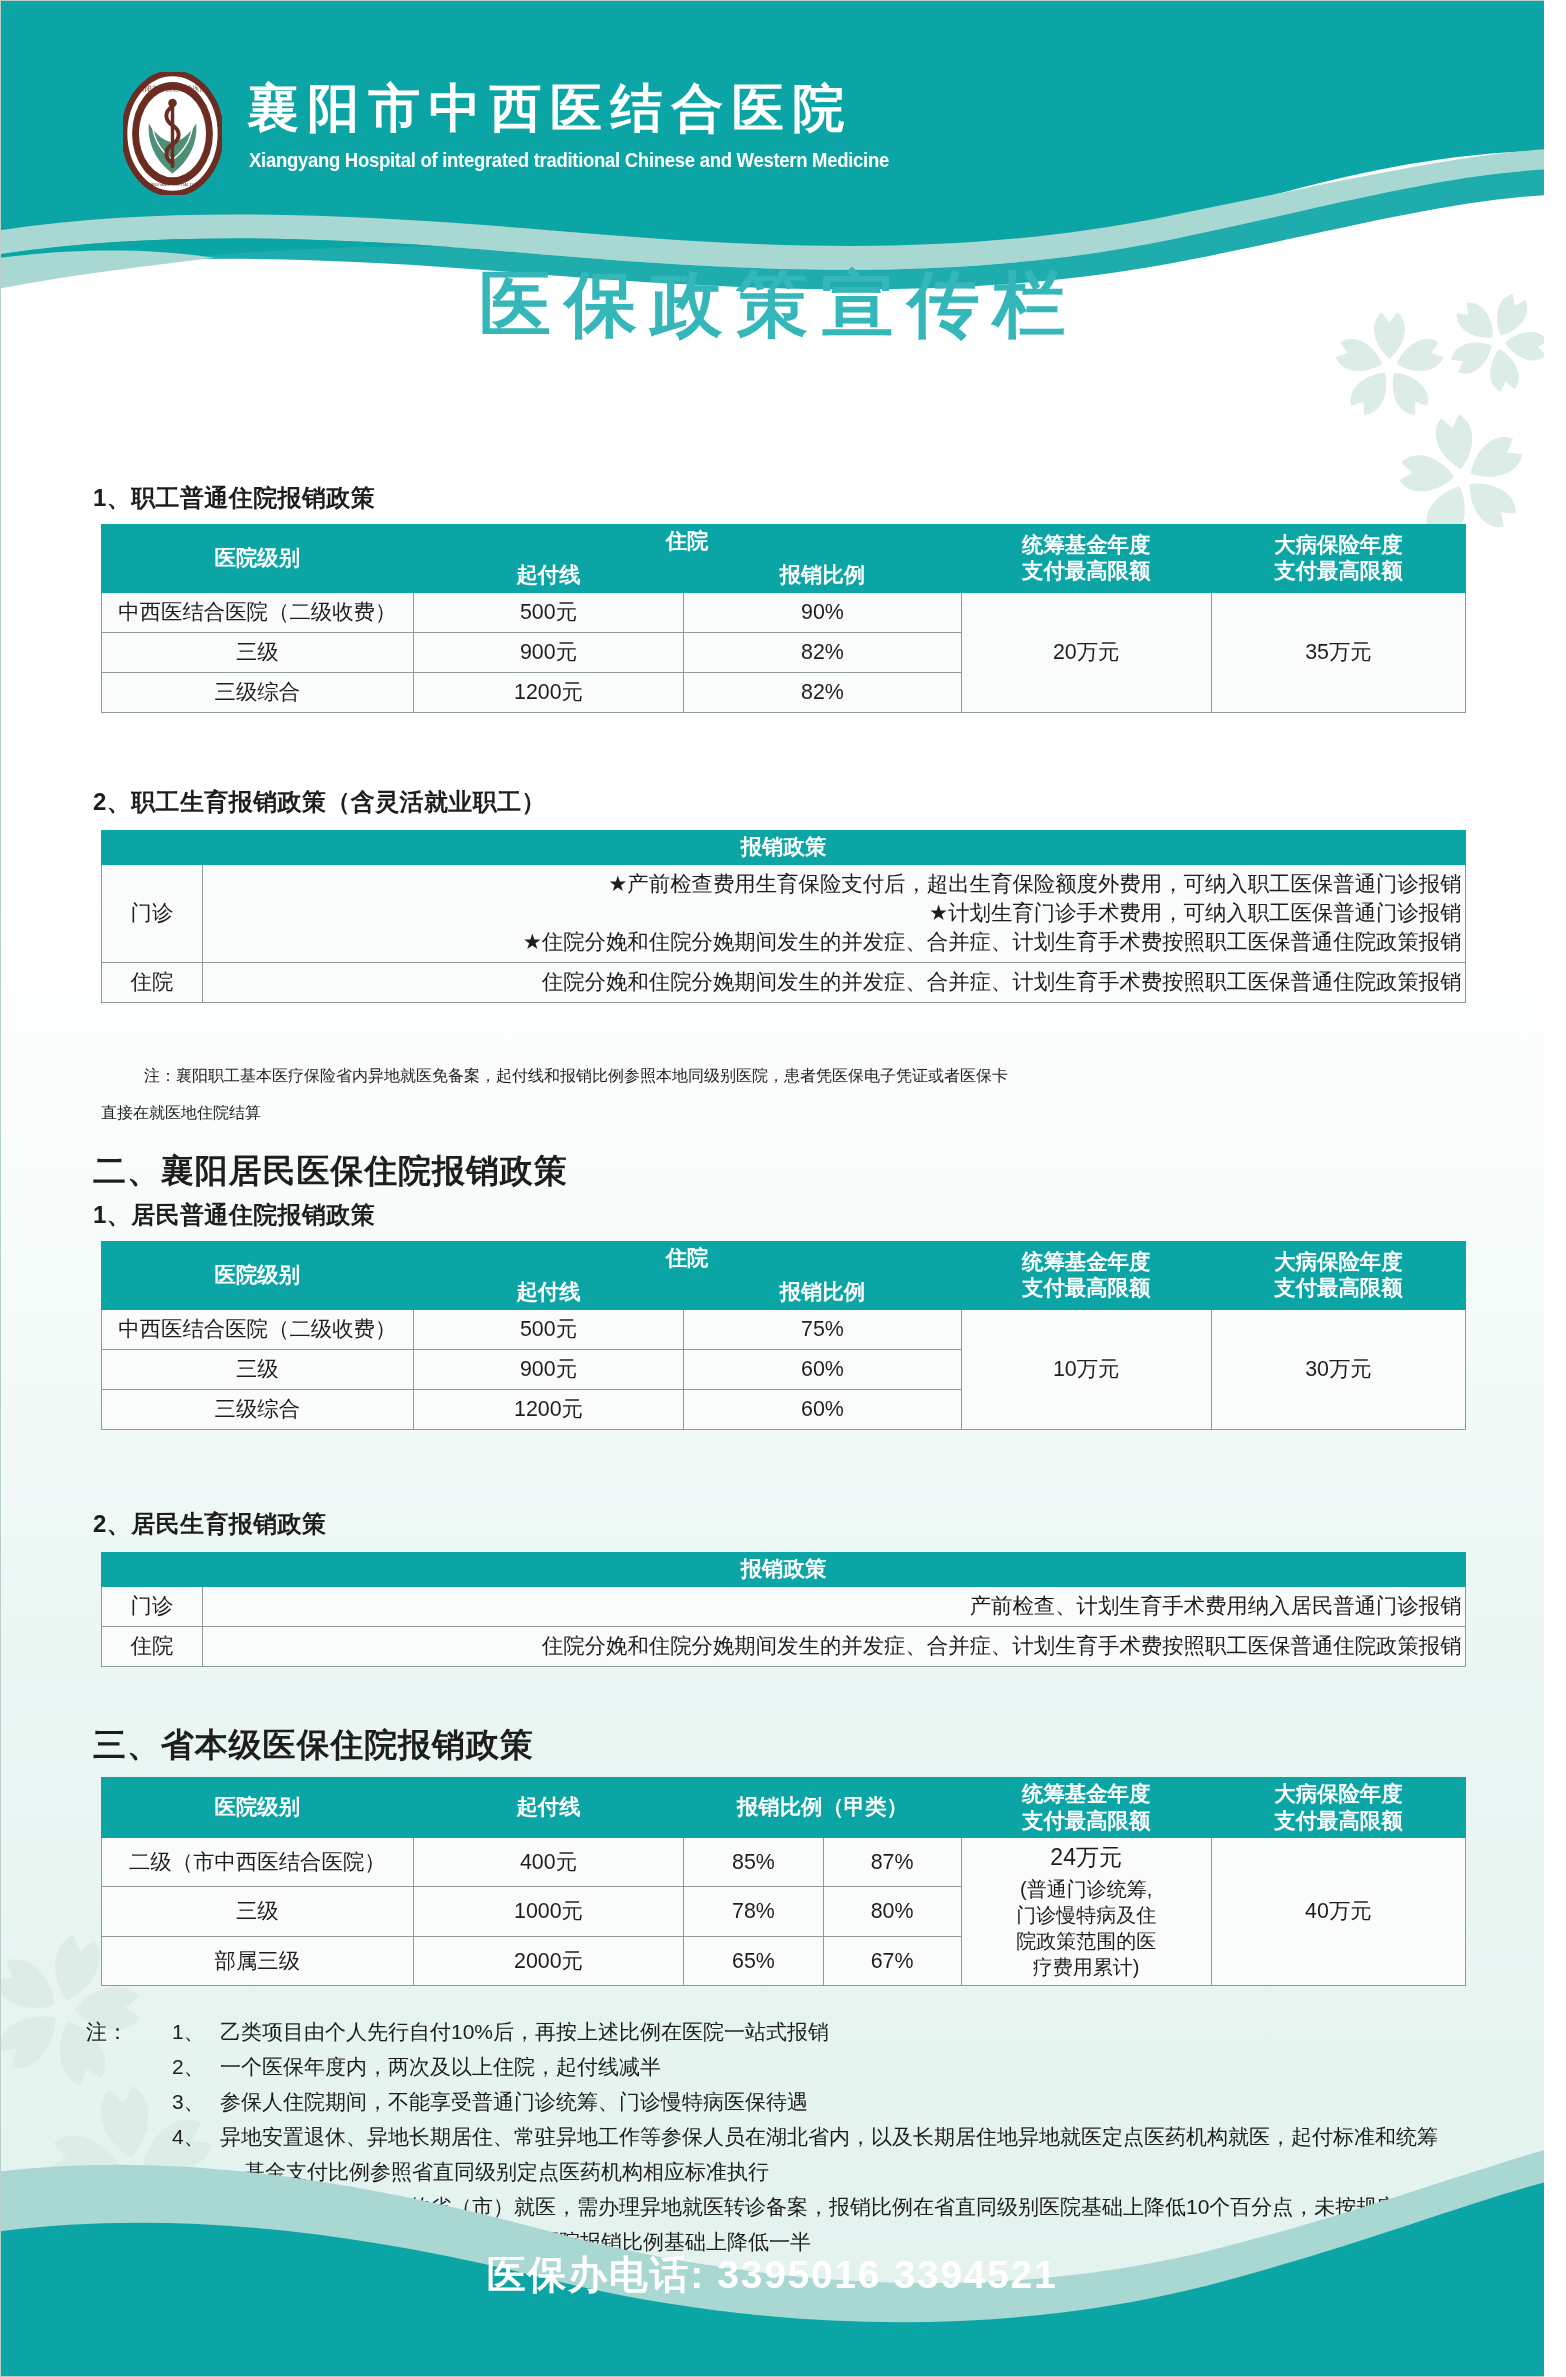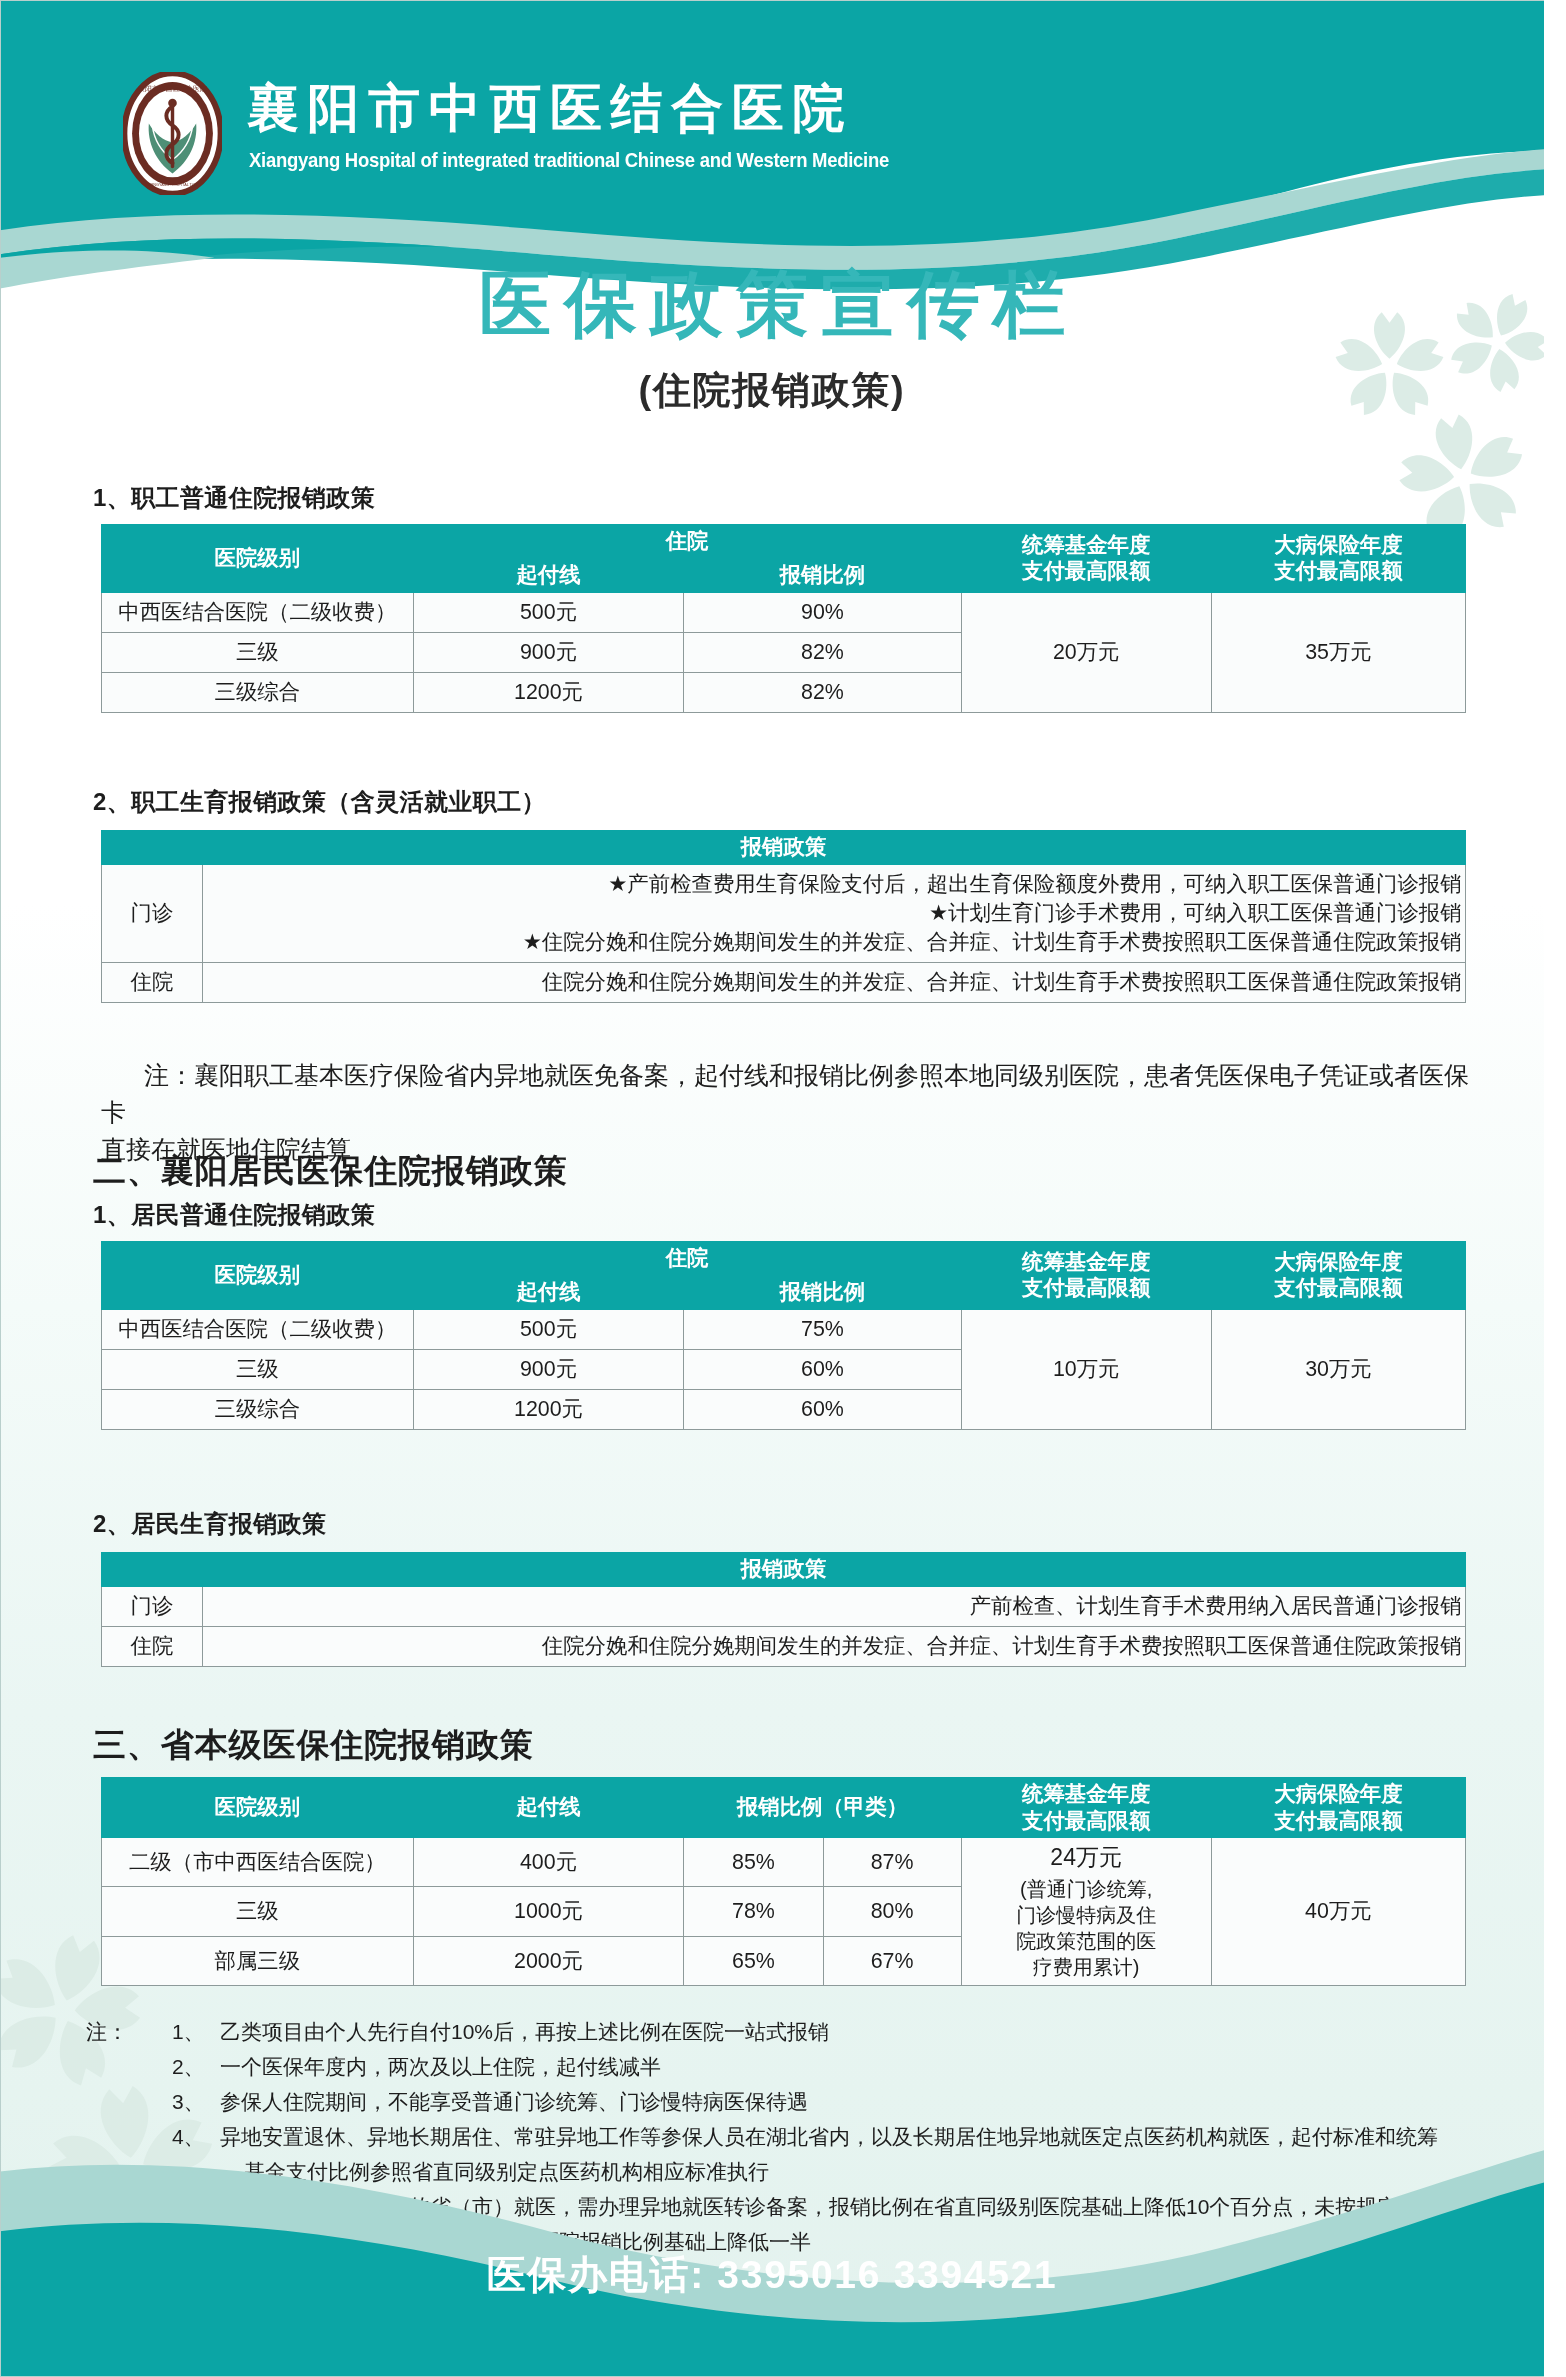--- a/index.html
+++ b/index.html
@@ -25,21 +25,21 @@
   
   .main-title{position:absolute;left:0;right:0;top:257px;text-align:center;
     font-size:72px;font-weight:700;color:#35b7b9;letter-spacing:13.7px;
     font-family:"DejaVu Serif","Liberation Serif",serif;text-indent:13.7px;}
   .sub-title{position:absolute;left:0;right:0;top:365px;text-align:center;
     font-size:38px;font-weight:700;color:#2b2b2b;letter-spacing:1.7px;}
   
   .blossom{position:absolute;pointer-events:none;}
   .h1{position:absolute;font-size:33px;font-weight:700;color:#1d1d1d;letter-spacing:0.9px;white-space:nowrap;}
   .h2{position:absolute;font-size:24px;font-weight:700;color:#1d1d1d;letter-spacing:0.4px;white-space:nowrap;}
-  .note{position:absolute;font-size:25px;color:#1d1d1d;line-height:37px;}
+  .note{position:absolute;font-size:16px;color:#1d1d1d;line-height:37px;}
   table.tbl{position:absolute;border-collapse:collapse;table-layout:fixed;
     font-size:21.4px;color:#1d1d1d;background:#fbfdfd;margin-top:8px;}
   table.tbl th{background:#0ba5a5;color:#ffffff;font-weight:700;
     border:0.9px solid #0ba5a5;line-height:1.22;padding:3.4px 1.7px;}
   table.tbl td{border:0.9px solid #8d9a9a;text-align:center;background:#fafcfc;
     padding:5.1px 3.4px;line-height:1.35;}
   table.tbl td.left{text-align:right;padding-left:19px;}
   .policy-line{white-space:nowrap;}
   
   .footer-svg{position:absolute;left:0;bottom:0;width:1567px;height:257px;}
@@ -141,21 +141,20 @@
       <path d="M0,-6 C10,-14 18,-32 6,-42 L0,-34 L-6,-42 C-18,-32 -10,-14 0,-6 Z" transform="rotate(0)"></path>
       <path d="M0,-6 C10,-14 18,-32 6,-42 L0,-34 L-6,-42 C-18,-32 -10,-14 0,-6 Z" transform="rotate(72)"></path>
       <path d="M0,-6 C10,-14 18,-32 6,-42 L0,-34 L-6,-42 C-18,-32 -10,-14 0,-6 Z" transform="rotate(144)"></path>
       <path d="M0,-6 C10,-14 18,-32 6,-42 L0,-34 L-6,-42 C-18,-32 -10,-14 0,-6 Z" transform="rotate(216)"></path>
       <path d="M0,-6 C10,-14 18,-32 6,-42 L0,-34 L-6,-42 C-18,-32 -10,-14 0,-6 Z" transform="rotate(288)"></path>
     </g>
       </g>
   </svg>
 
   <div class="main-title">医保政策宣传栏</div>
-  <div class="sub-title">(住院报销政策)</div>
 
   <div class="h2" style="left:93px;top:482px;">1、职工普通住院报销政策</div>
 
   <table class="tbl" style="left:101px;top:516px;width:1365px;">
     <colgroup>
         <col style="width:244px">
         <col style="width:212px">
         <col style="width:217px">
         <col style="width:196px">
         <col style="width:199px">

